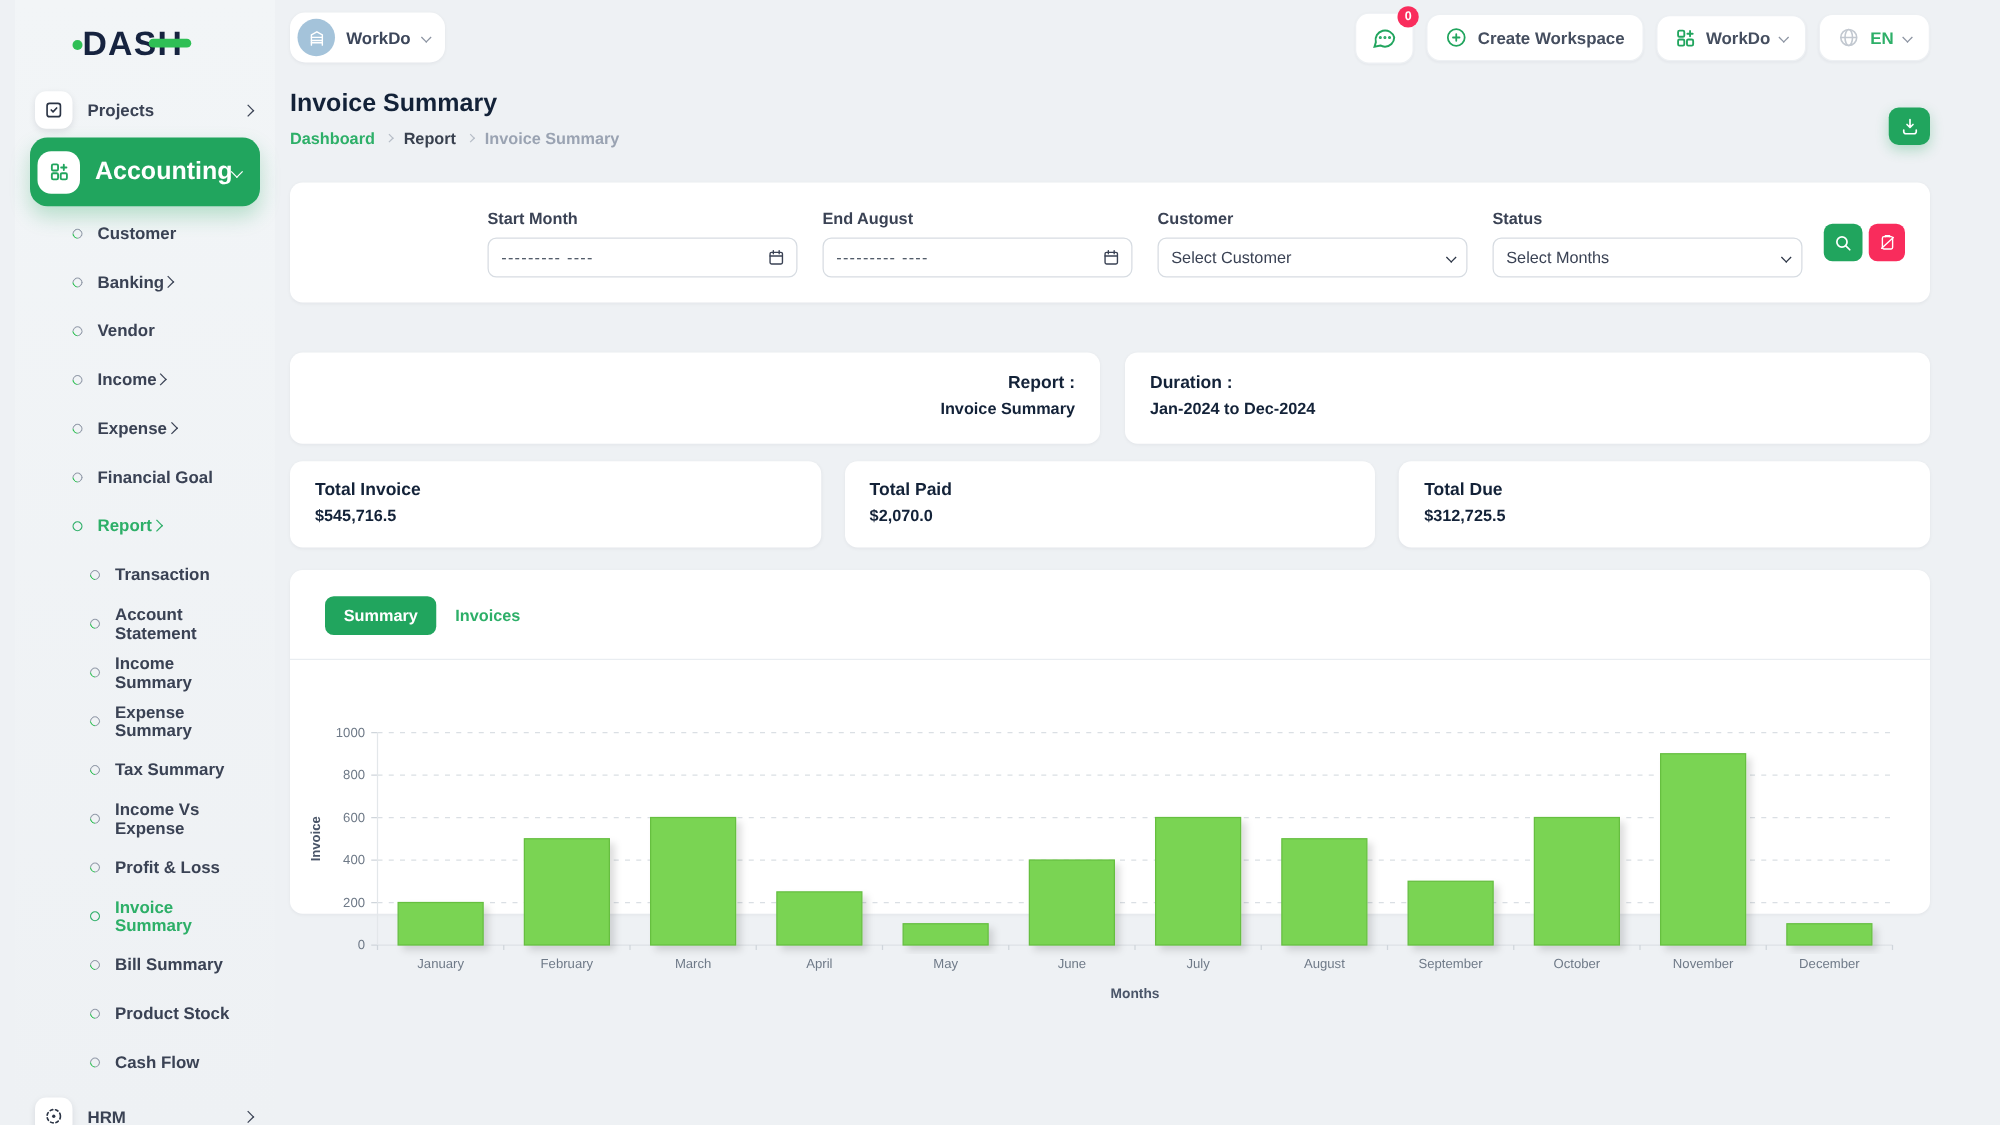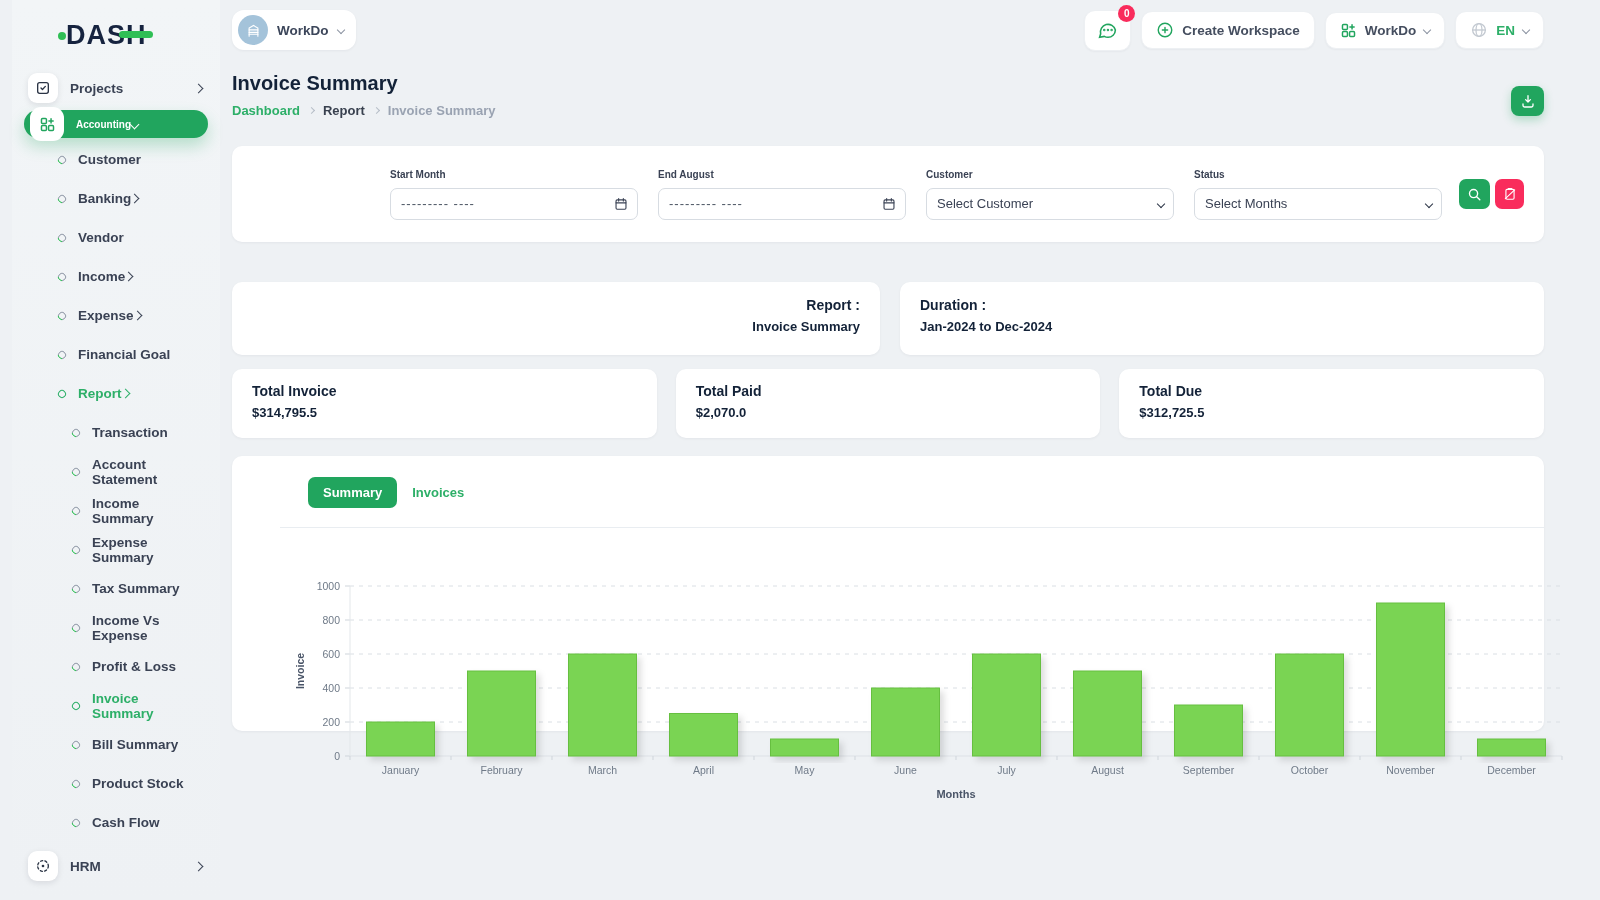--- a/index.html
+++ b/index.html
@@ -15,21 +15,21 @@
   .chev.d{transform:rotate(45deg);}
   
   .sidebar{position:fixed;left:12px;top:0;width:208px;height:900px;padding-top:12px;background:linear-gradient(180deg,#f2f5f7,#eef1f4);}
   .logo{position:relative;margin:6px 0 16px 54px;font-size:27px;font-weight:800;letter-spacing:1px;color:#16233f;height:34px;line-height:34px;}
   .logo .dot{position:absolute;left:-8px;top:14px;width:8px;height:8px;border-radius:50%;background:#2fbf55;}
   .logo .lh{position:relative;display:inline-block;}
   .logo .lh::after{content:"";position:absolute;left:-7px;top:13px;width:34px;height:7px;border-radius:4px;background:#2fbf55;}
   .srow{display:flex;align-items:center;height:40px;padding:0 18px 0 16px;cursor:pointer;font-size:13.5px;font-weight:600;color:var(--text);}
   .srow .grow{flex:1;}
   .iconbox{width:30px;height:30px;border-radius:9px;background:#fff;box-shadow:0 2px 6px rgba(16,24,40,.10);display:flex;align-items:center;justify-content:center;margin-right:12px;flex:0 0 auto;}
-  .acc-pill{display:flex;align-items:center;margin:2px 12px;height:28px;border-radius:14px;background:var(--primary-green);color:#fff;padding:0 14px 0 6px;box-shadow:0 8px 16px rgba(33,165,94,.28);cursor:pointer;font-size:10px;font-weight:700;}
+  .acc-pill{display:flex;align-items:center;margin:2px 12px;height:55px;border-radius:14px;background:var(--primary-green);color:#fff;padding:0 14px 0 6px;box-shadow:0 8px 16px rgba(33,165,94,.28);cursor:pointer;font-size:20px;font-weight:700;}
   .acc-pill .iconbox{width:34px;height:34px;border-radius:11px;box-shadow:none;margin-right:12px;}
   .mitem{display:flex;align-items:center;height:39px;padding:0 22px 0 46px;font-size:13.5px;font-weight:600;color:var(--text);cursor:pointer;}
   .mitem .bullet{width:8px;height:8px;border:1.7px solid #949caa;border-left-color:#2fbf55;border-radius:50%;margin-right:12px;flex:0 0 auto;transform:rotate(-45deg);}
   .mitem.sub{padding-left:60px;}
   .mitem.active{color:var(--link-green);}
   .mitem.active .bullet{border-color:var(--link-green);}
   .hrm{margin-top:4px;}
   
   .main{margin-left:232px;padding-right:56px;}
   .topbar{display:flex;align-items:center;justify-content:space-between;padding-top:8px;height:52px;}
@@ -46,41 +46,41 @@
   .crumbs{display:flex;align-items:center;gap:9px;margin-top:8px;font-size:13px;}
   .crumb-home{color:var(--link-green);font-weight:600;cursor:pointer;}
   .crumb-mid{color:#39414f;font-weight:700;cursor:pointer;}
   .crumb-cur{color:var(--muted);font-weight:600;}
   .crumb-sep{color:#b6bdc7;width:5px;height:5px;border-width:1.5px;}
   .dl-btn{width:33px;height:30px;border-radius:8px;background:var(--primary-green);border:none;display:flex;align-items:center;justify-content:center;cursor:pointer;margin-top:14px;box-shadow:0 4px 10px rgba(33,165,94,.3);}
   .card{background:var(--card);border-radius:10px;box-shadow:0 1px 3px rgba(16,24,40,.05);}
   
   .filter-card{margin-top:28px;height:96px;display:flex;align-items:center;padding:0 20px 0 158px;}
   .field{width:248px;margin-right:20px;}
-  .field label{display:block;font-size:10px;font-weight:600;color:var(--text);margin-bottom:8px;}
+  .field label{display:block;font-size:13px;font-weight:600;color:var(--text);margin-bottom:8px;}
   .ctrl{position:relative;height:32px;border:1px solid #d7dce2;border-radius:7px;background:#fff;display:flex;align-items:center;padding:0 10px;font-size:13px;color:#3a4254;cursor:pointer;}
   .ctrl input{border:none;outline:none;width:100%;font-size:13px;font-family:inherit;color:#3a4254;background:transparent;}
   .ctrl input::placeholder{color:#4b5563;letter-spacing:1px;}
   .ctrl .right-ic{position:absolute;right:9px;top:50%;transform:translateY(-50%);display:flex;}
   .ctrl .chev{color:#2b3445;width:6px;height:6px;}
   .fbtns{margin-left:auto;display:flex;gap:5px;}
   .sq-btn{width:31px;height:30px;border:none;border-radius:7px;display:flex;align-items:center;justify-content:center;cursor:pointer;}
   .sq-btn.green{background:var(--primary-green);}
   .sq-btn.pink{background:var(--pink);width:29px;}
   
   .info-row{display:flex;gap:20px;margin-top:40px;}
   .info-card{height:73px;padding:15px 20px;}
   .info-card .t{font-size:14px;font-weight:700;color:var(--dark);}
   .info-card .v{font-size:13px;font-weight:600;color:var(--dark);margin-top:6px;}
   .w-report{width:648px;text-align:right;}
   .w-duration{flex:1;}
   .totals-row{display:flex;gap:19px;margin-top:14px;}
   .total-card{flex:1;height:69px;padding:14px 20px;}
   
-  .chart-card{margin-top:18px;height:275px;padding-left:48px;}
+  .chart-card{margin-top:18px;height:275px;}
   .tabs{display:flex;align-items:center;padding:21px 28px 19px;}
   .tab-pill{background:var(--primary-green);color:#fff;font-size:13px;font-weight:600;border:none;border-radius:7px;padding:8px 15px;cursor:pointer;}
   .tab-link{color:var(--link-green);font-size:13px;font-weight:600;margin-left:15px;cursor:pointer;background:none;border:none;font-family:inherit;}
   .divider{border-top:1px solid #e9edf1;}
   .chart-wrap{padding:12px 14px 0 10px;}
   text{font-family:"Liberation Sans",sans-serif;}
 </style>
 </head>
 <body>
 
@@ -345,21 +345,21 @@
     </div>
     <div class="card info-card w-duration">
       <div class="t">Duration :</div>
       <div class="v">Jan-2024 to Dec-2024</div>
     </div>
   </div>
 
   <div class="totals-row">
     <div class="card info-card total-card">
       <div class="t">Total Invoice</div>
-      <div class="v">$314,795.5</div>
+      <div class="v">$545,716.5</div>
     </div>
     <div class="card info-card total-card">
       <div class="t">Total Paid</div>
       <div class="v">$2,070.0</div>
     </div>
     <div class="card info-card total-card">
       <div class="t">Total Due</div>
       <div class="v">$312,725.5</div>
     </div>
   </div>

